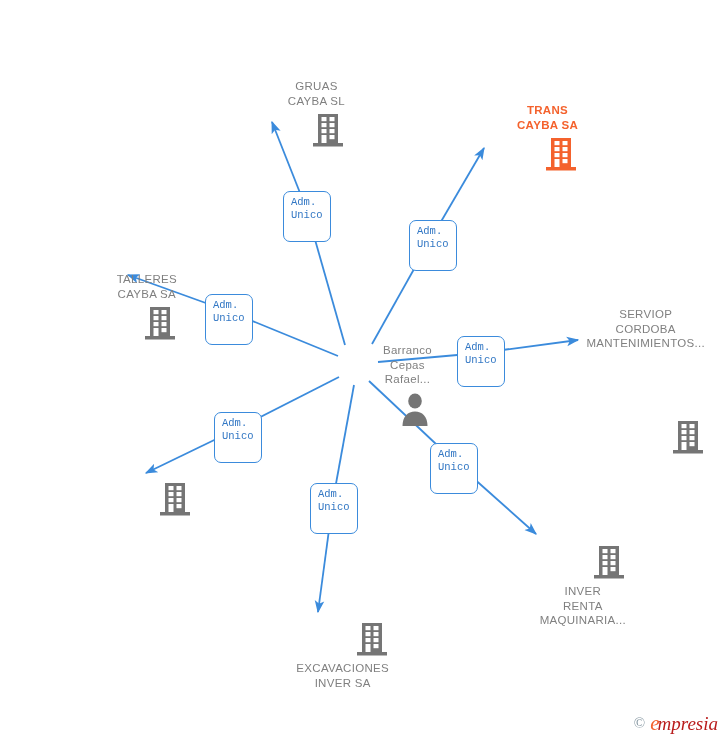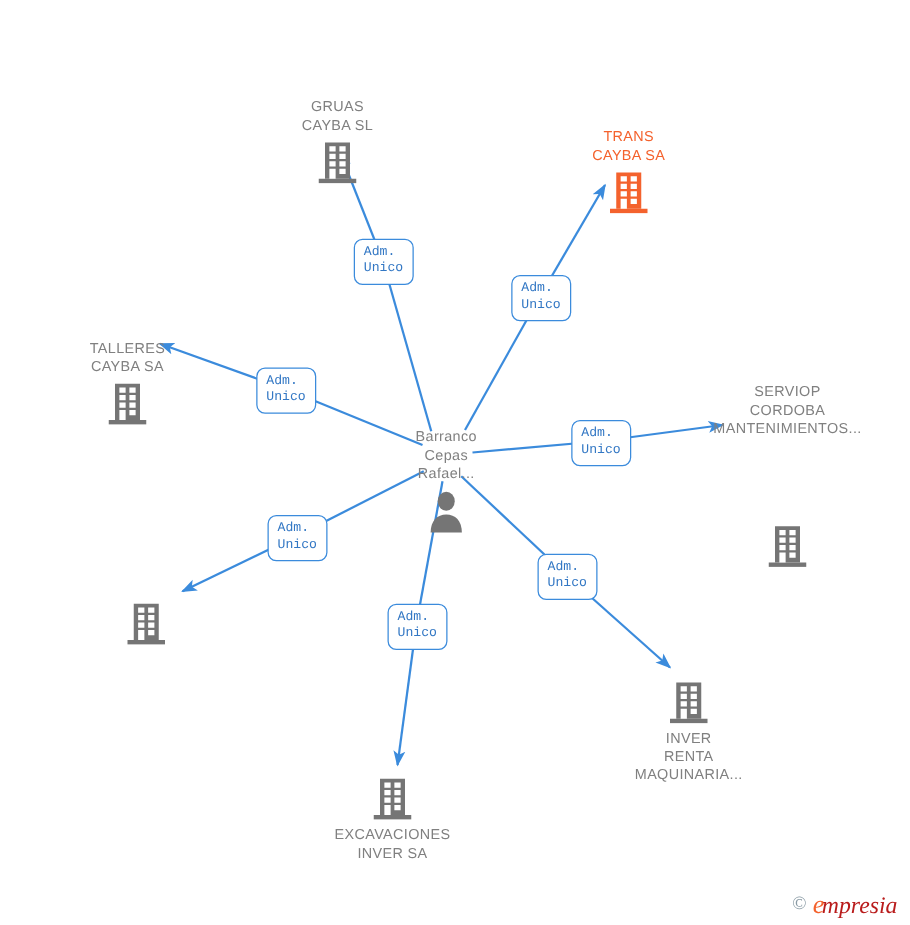--- a/index.html
+++ b/index.html
@@ -26,51 +26,51 @@
     height: 740px;
     pointer-events: none;
   }
   .node {
     position: absolute;
     width: 150px;
     margin-left: -75px;
     text-align: center;
     display: flex;
     flex-direction: column;
-    align-items: center;
+    align-items: flex-end;
   }
   .node-label {
     font-family: "Liberation Sans", sans-serif;
     font-size: 11.5px;
     line-height: 14.5px;
     color: #808080;
     letter-spacing: 0.3px;
     white-space: pre-line;
     user-select: none;
   }
   .node-label.highlight {
     color: #F4622D;
-    font-weight: normal;
+    font-weight: bold;
   }
   .icon-wrap {
     width: 34px;
     height: 36px;
     display: block;
   }
   .icon-wrap svg { display: block; }
   .gap-top { height: 4px; }
   .gap-bot { height: 4px; }
 
   .edge-label {
     position: absolute;
     box-sizing: border-box;
     background: #ffffff;
     border: 1.4px solid #3B8BDC;
     border-radius: 7px;
-    padding: 4px 7px 5px 7px;
+    padding: 4px 7px 19px 7px;
     font-family: "Liberation Mono", monospace;
     font-size: 10.5px;
     line-height: 13px;
     color: #3277C4;
     text-align: left;
     white-space: pre-line;
     user-select: none;
   }
   .watermark {
     position: absolute;

